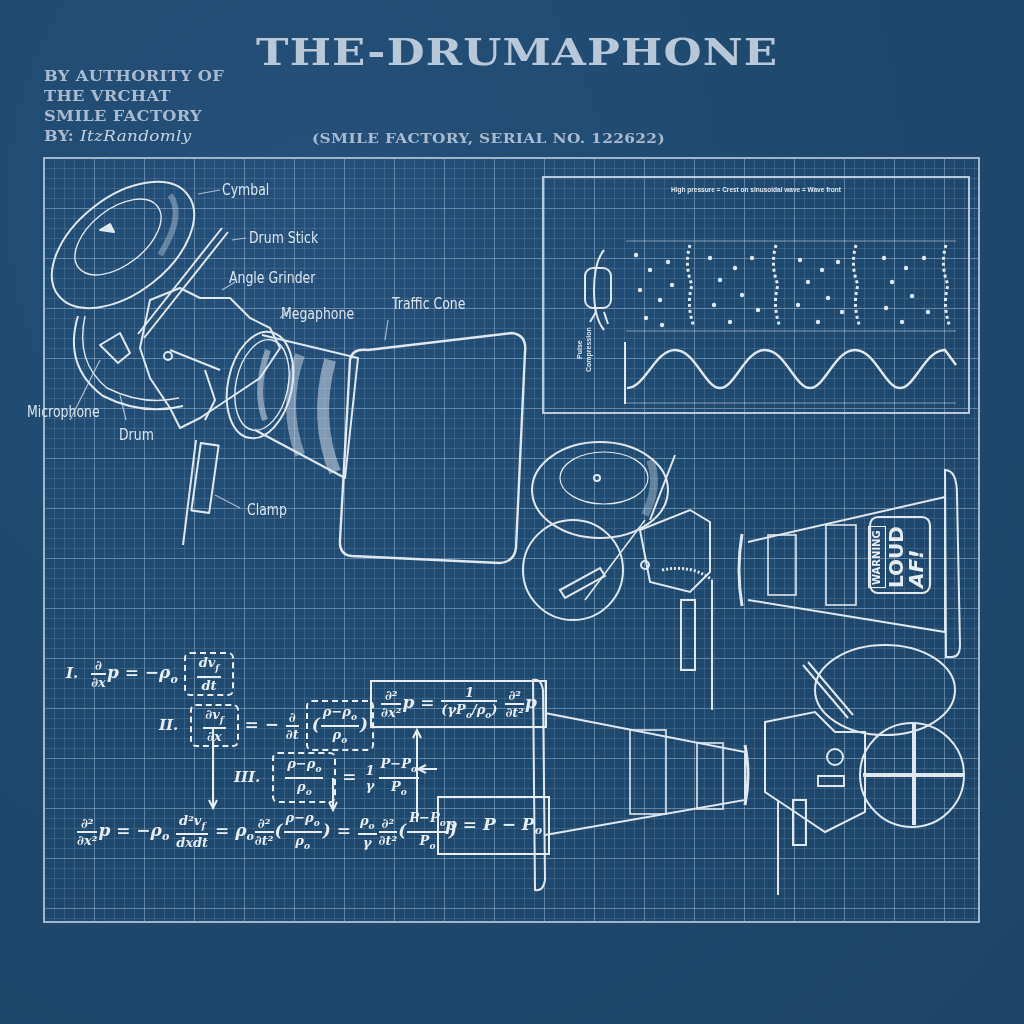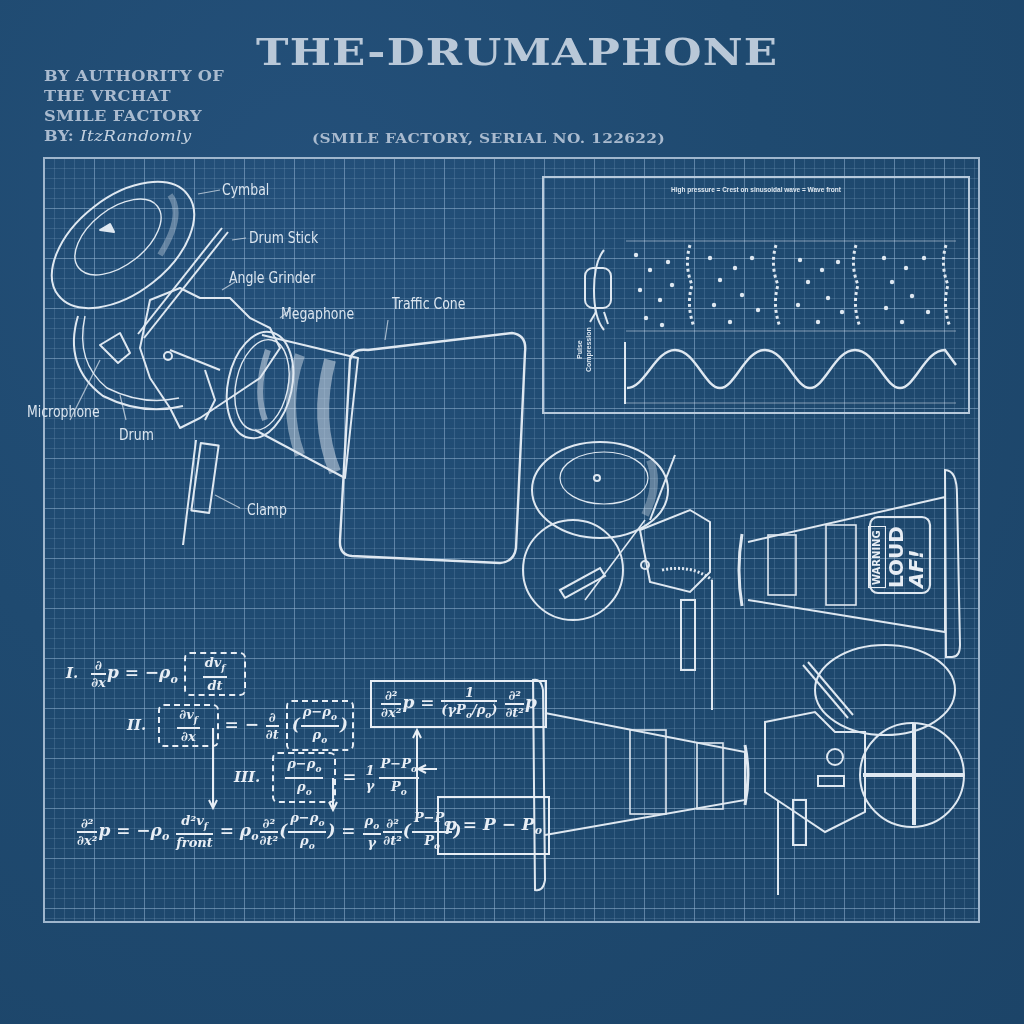--- a/index.html
+++ b/index.html
@@ -55,21 +55,21 @@
     font-size:7px; line-height:9px; color:#dfe8f1; font-weight:bold; white-space:nowrap; text-align:center;
   }
   .eq {
     position:absolute; font-family:"DejaVu Serif", serif; font-weight:bold; font-style:italic;
     color:#e8eef5; font-size:17px; white-space:nowrap;
   }
   .frac { display:inline-block; vertical-align:middle; text-align:center; margin:0 1px; }
   .frac > span { display:block; line-height:15px; font-size:13px; }
   .frac > span.num { border-bottom:2px solid #e8eef5; padding:0 2px; }
   .roman { font-size:15px; margin-right:6px; }
-  .dashbox { display:inline-block; border:2px dashed #e8eef5; border-radius:6px; padding:1px 16px; vertical-align:middle; }
+  .dashbox { display:inline-block; border:2px dashed #e8eef5; border-radius:6px; padding:1px 10px; vertical-align:middle; }
   .solidbox { border:2px solid #e8eef5; padding:3px 8px; }
 </style>
 </head>
 <body>
 
 <div class="title">THE-DRUMAPHONE</div>
 <div class="authority">
   <div>BY AUTHORITY OF</div>
   <div>THE VRCHAT</div>
   <div>SMILE FACTORY</div>
@@ -254,40 +254,40 @@
   <circle cx="912" cy="775" r="52"></circle>
   <line x1="863" y1="775" x2="963" y2="775" stroke-width="4"></line>
   <line x1="914" y1="723" x2="914" y2="825" stroke-width="4"></line>
 </svg>
 
 <div class="eq" style="left:66px;top:652px">
   <span class="roman">I.</span>
   <span class="frac"><span class="num">∂</span><span>∂x</span></span>p = −ρ<sub style="font-size:11px">o</sub>
   <span class="dashbox"><span class="frac"><span class="num">dv<sub style="font-size:9px">f</sub></span><span>dt</span></span></span>
 </div>
-<div class="eq" style="left:127px;top:700px">
+<div class="eq" style="left:159px;top:700px">
   <span class="roman">II.</span>
   <span class="dashbox"><span class="frac"><span class="num">∂v<sub style="font-size:9px">f</sub></span><span>∂x</span></span></span>
   = − <span class="frac"><span class="num">∂</span><span>∂t</span></span>
   <span class="dashbox" style="padding:2px 4px">(<span class="frac"><span class="num">ρ−ρ<sub style="font-size:9px">o</sub></span><span>ρ<sub style="font-size:9px">o</sub></span></span>)</span>
 </div>
 <div class="eq" style="left:234px;top:752px">
   <span class="roman">III.</span>
   <span class="dashbox" style="padding:2px 10px"><span class="frac"><span class="num">ρ−ρ<sub style="font-size:9px">o</sub></span><span>ρ<sub style="font-size:9px">o</sub></span></span></span>
   = <span class="frac"><span class="num" style="border:none">1</span><span>γ</span></span><span class="frac"><span class="num">P−P<sub style="font-size:9px">o</sub></span><span>P<sub style="font-size:9px">o</sub></span></span>
 </div>
 <div class="eq solidbox" style="left:370px;top:680px">
   <span class="frac"><span class="num">∂²</span><span>∂x²</span></span>p =
   <span class="frac"><span class="num">1</span><span>(γP<sub style="font-size:9px">o</sub>/ρ<sub style="font-size:9px">o</sub>)</span></span>
   <span class="frac"><span class="num">∂²</span><span>∂t²</span></span>p
 </div>
 <div class="eq solidbox" style="left:437px;top:796px;padding:16px 6px">p = P − P<sub style="font-size:11px">o</sub></div>
 <div class="eq" style="left:76px;top:810px">
   <span class="frac"><span class="num">∂²</span><span>∂x²</span></span>p = −ρ<sub style="font-size:11px">o</sub>
-  <span class="frac"><span class="num">d²v<sub style="font-size:9px">f</sub></span><span>front</span></span>
+  <span class="frac"><span class="num">d²v<sub style="font-size:9px">f</sub></span><span>dxdt</span></span>
   = ρ<sub style="font-size:11px">o</sub><span class="frac"><span class="num">∂²</span><span>∂t²</span></span>(<span class="frac"><span class="num">ρ−ρ<sub style="font-size:9px">o</sub></span><span>ρ<sub style="font-size:9px">o</sub></span></span>)
   = <span class="frac"><span class="num">ρ<sub style="font-size:9px">o</sub></span><span>γ</span></span><span class="frac"><span class="num">∂²</span><span>∂t²</span></span>(<span class="frac"><span class="num">P−P<sub style="font-size:9px">o</sub></span><span>P<sub style="font-size:9px">o</sub></span></span>)
 </div>
 <svg style="left:0;top:0" width="1024" height="1024" fill="none" stroke="#e8eef5" stroke-width="2">
   <path d="M213 728 L213 806"></path>
     <path d="M209 800 L213 808 L217 800"></path>
   <path d="M333 778 L333 808"></path>
     <path d="M329 802 L333 810 L337 802"></path>
   <path d="M417 822 L417 732"></path>
     <path d="M413 738 L417 730 L421 738"></path>

